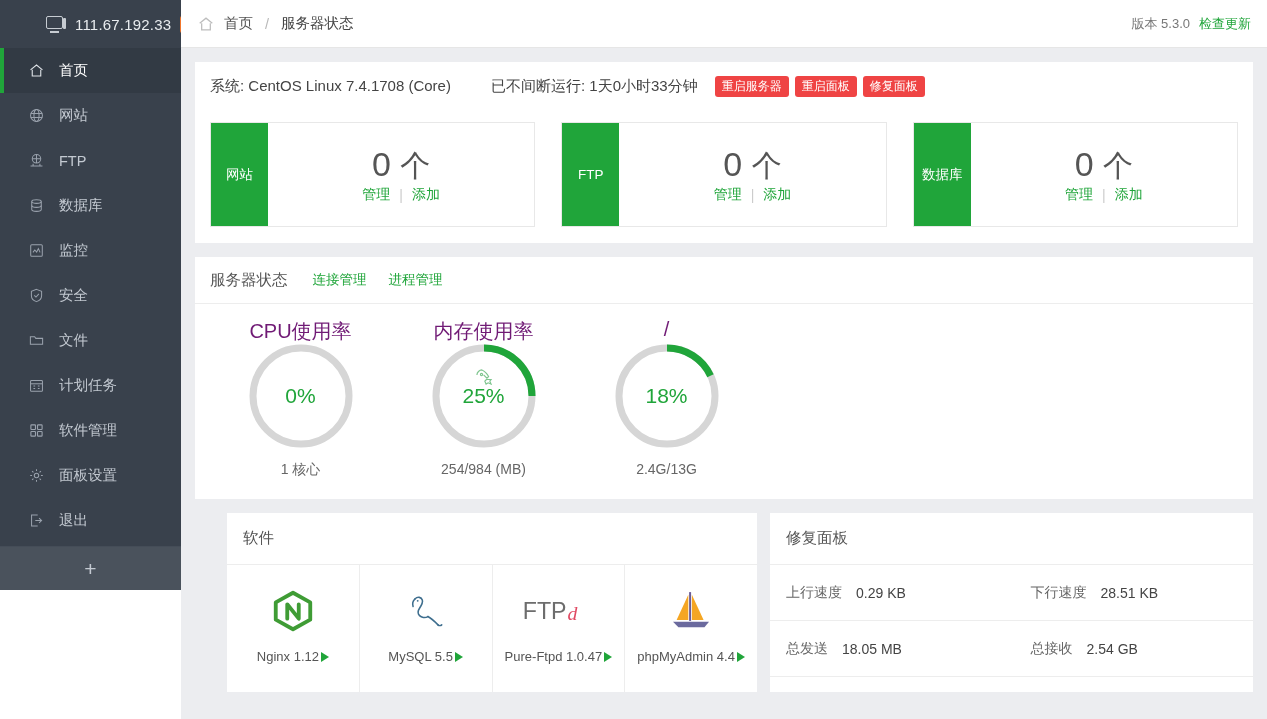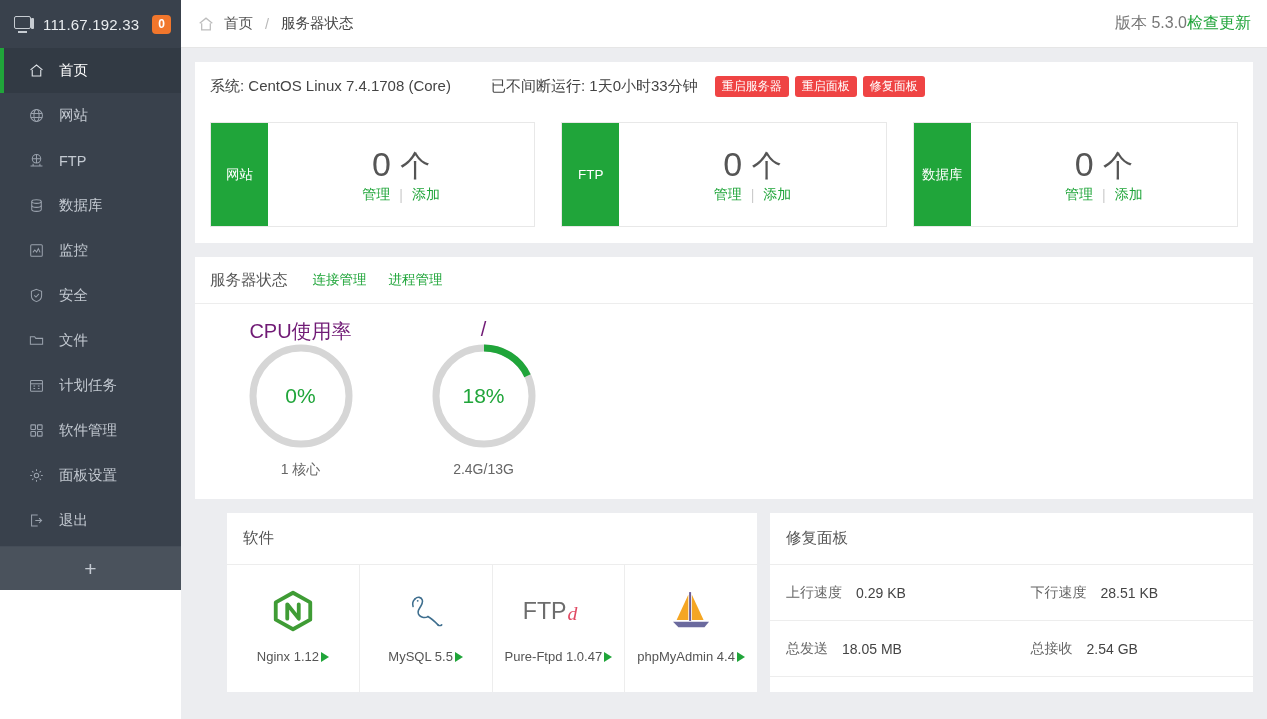--- a/index.html
+++ b/index.html
@@ -16,20 +16,21 @@
   .sidebar {
     width: 181px; min-width: 181px; height: 719px;
     background: #39414c;
     display: flex; flex-direction: column;
     position: relative;
   }
   .sb-head {
     height: 48px; display: flex; align-items: center;
     padding: 0 10px 0 14px; gap: 9px;
     background: #39414c;
+    margin-left: 32px;
   }
   .monitor-icon { width: 20px; height: 17px; position: relative; flex: 0 0 auto; }
   .monitor-icon .scr {
     width: 17px; height: 13px; border: 1.6px solid #c7ccd2; border-radius: 2px;
     position: absolute; left: 0; top: 0;
   }
   .monitor-icon .stand {
     width: 9px; height: 1.6px; background: #c7ccd2;
     position: absolute; left: 4px; bottom: 0;
   }
@@ -75,21 +76,21 @@
   .main { flex: 1 1 auto; height: 719px; overflow: hidden; background: #ecedf0; position: relative; }
 
   .topbar {
     height: 48px; background: #fff; display: flex; align-items: center;
     padding: 0 16px 0 16px; border-bottom: 1px solid #e6e6e6;
   }
   .crumb { display: flex; align-items: center; gap: 9px; font-size: 14.5px; color: #555; }
   .crumb .home-ic svg { display: block; }
   .crumb .sep { color: #b9b9b9; margin: 0 3px; }
   .crumb .cur { color: #444; }
-  .ver-wrap { margin-left: auto; display: flex; align-items: center; font-size: 16px; }
+  .ver-wrap { margin-left: auto; display: flex; align-items: center; gap: 9px; font-size: 13px; }
   .ver-txt { color: #777; }
   .ver-link { color: #20a53a; cursor: pointer; }
 
   .content { padding: 14px 14px 0 14px; }
 
   .card { background: #fff; }
 
   
   .sysrow {
     height: 48px; display: flex; align-items: center;
@@ -393,20 +394,38 @@
             <div class="g-ring">
               <svg width="106" height="106" viewBox="0 0 106 106">
                 <circle cx="53" cy="53" r="48" fill="none" stroke="#d6d6d6" stroke-width="7"></circle>
                 <circle class="arc" cx="53" cy="53" r="48" fill="none" stroke="#20a53a" stroke-width="7" stroke-dasharray="0 301.59289474462014" stroke-linecap="butt"></circle>
               </svg>
               <div class="g-val">0%</div>
             </div>
             <div class="g-sub">1 核心</div>
           </div>
 
+          <div class="gauge">
+            <div class="g-title">内存使用率</div>
+            <div class="g-ring">
+              <svg width="106" height="106" viewBox="0 0 106 106">
+                <circle cx="53" cy="53" r="48" fill="none" stroke="#d6d6d6" stroke-width="7"></circle>
+                <circle class="arc" cx="53" cy="53" r="48" fill="none" stroke="#20a53a" stroke-width="7" stroke-dasharray="75.39822368615503 301.59289474462014" stroke-linecap="butt"></circle>
+              </svg>
+              <div class="g-rocket">
+                <svg width="20" height="20" viewBox="0 0 24 24" fill="none" stroke="#7fc58f" stroke-width="1.4">
+                    <path d="M14.5 3.5c3 0 6 3 6 6-1.5 3.5-5 6.5-8 8l-2-2 4-4"></path>
+                    <path d="M9 15l-2-2-3.5 1.5L5 17l-1.5 3.5L7 19l2 1.5z"></path>
+                    <circle cx="15" cy="9" r="1.3"></circle>
+                  </svg>
+              </div>
+              <div class="g-val">25%</div>
+            </div>
+            <div class="g-sub">254/984 (MB)</div>
+          </div>
 
           <div class="gauge">
             <div class="g-title">/</div>
             <div class="g-ring">
               <svg width="106" height="106" viewBox="0 0 106 106">
                 <circle cx="53" cy="53" r="48" fill="none" stroke="#d6d6d6" stroke-width="7"></circle>
                 <circle class="arc" cx="53" cy="53" r="48" fill="none" stroke="#20a53a" stroke-width="7" stroke-dasharray="54.286721054031624 301.59289474462014" stroke-linecap="butt"></circle>
               </svg>
               <div class="g-val">18%</div>
             </div>

